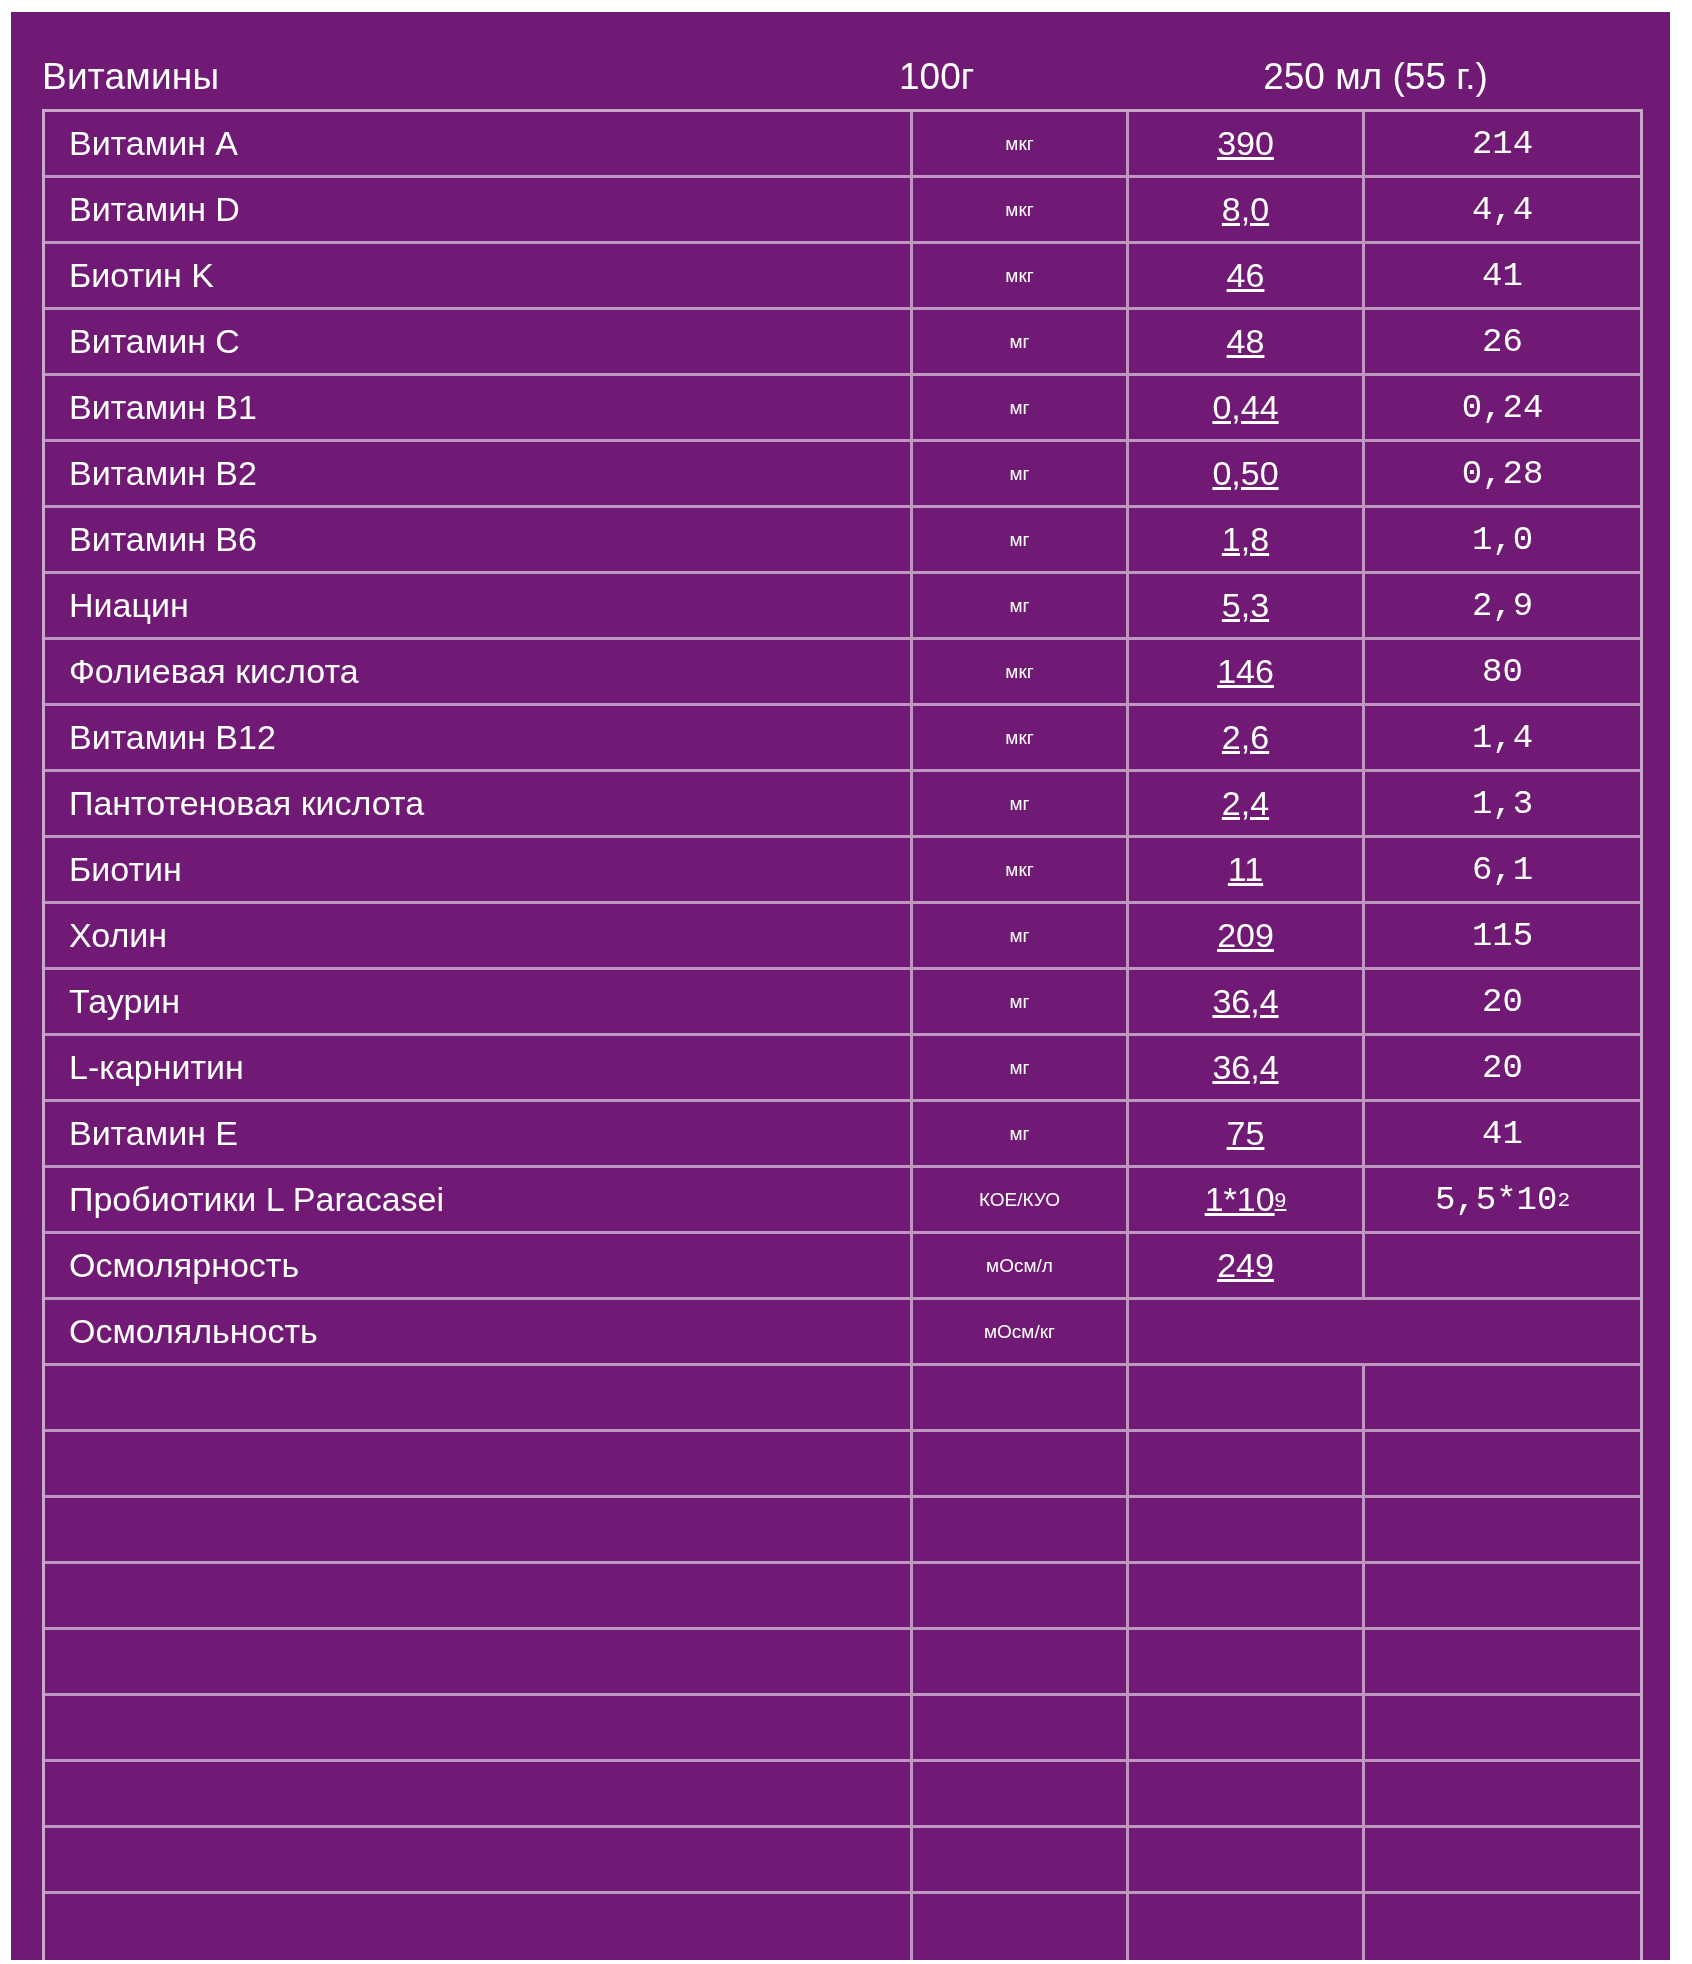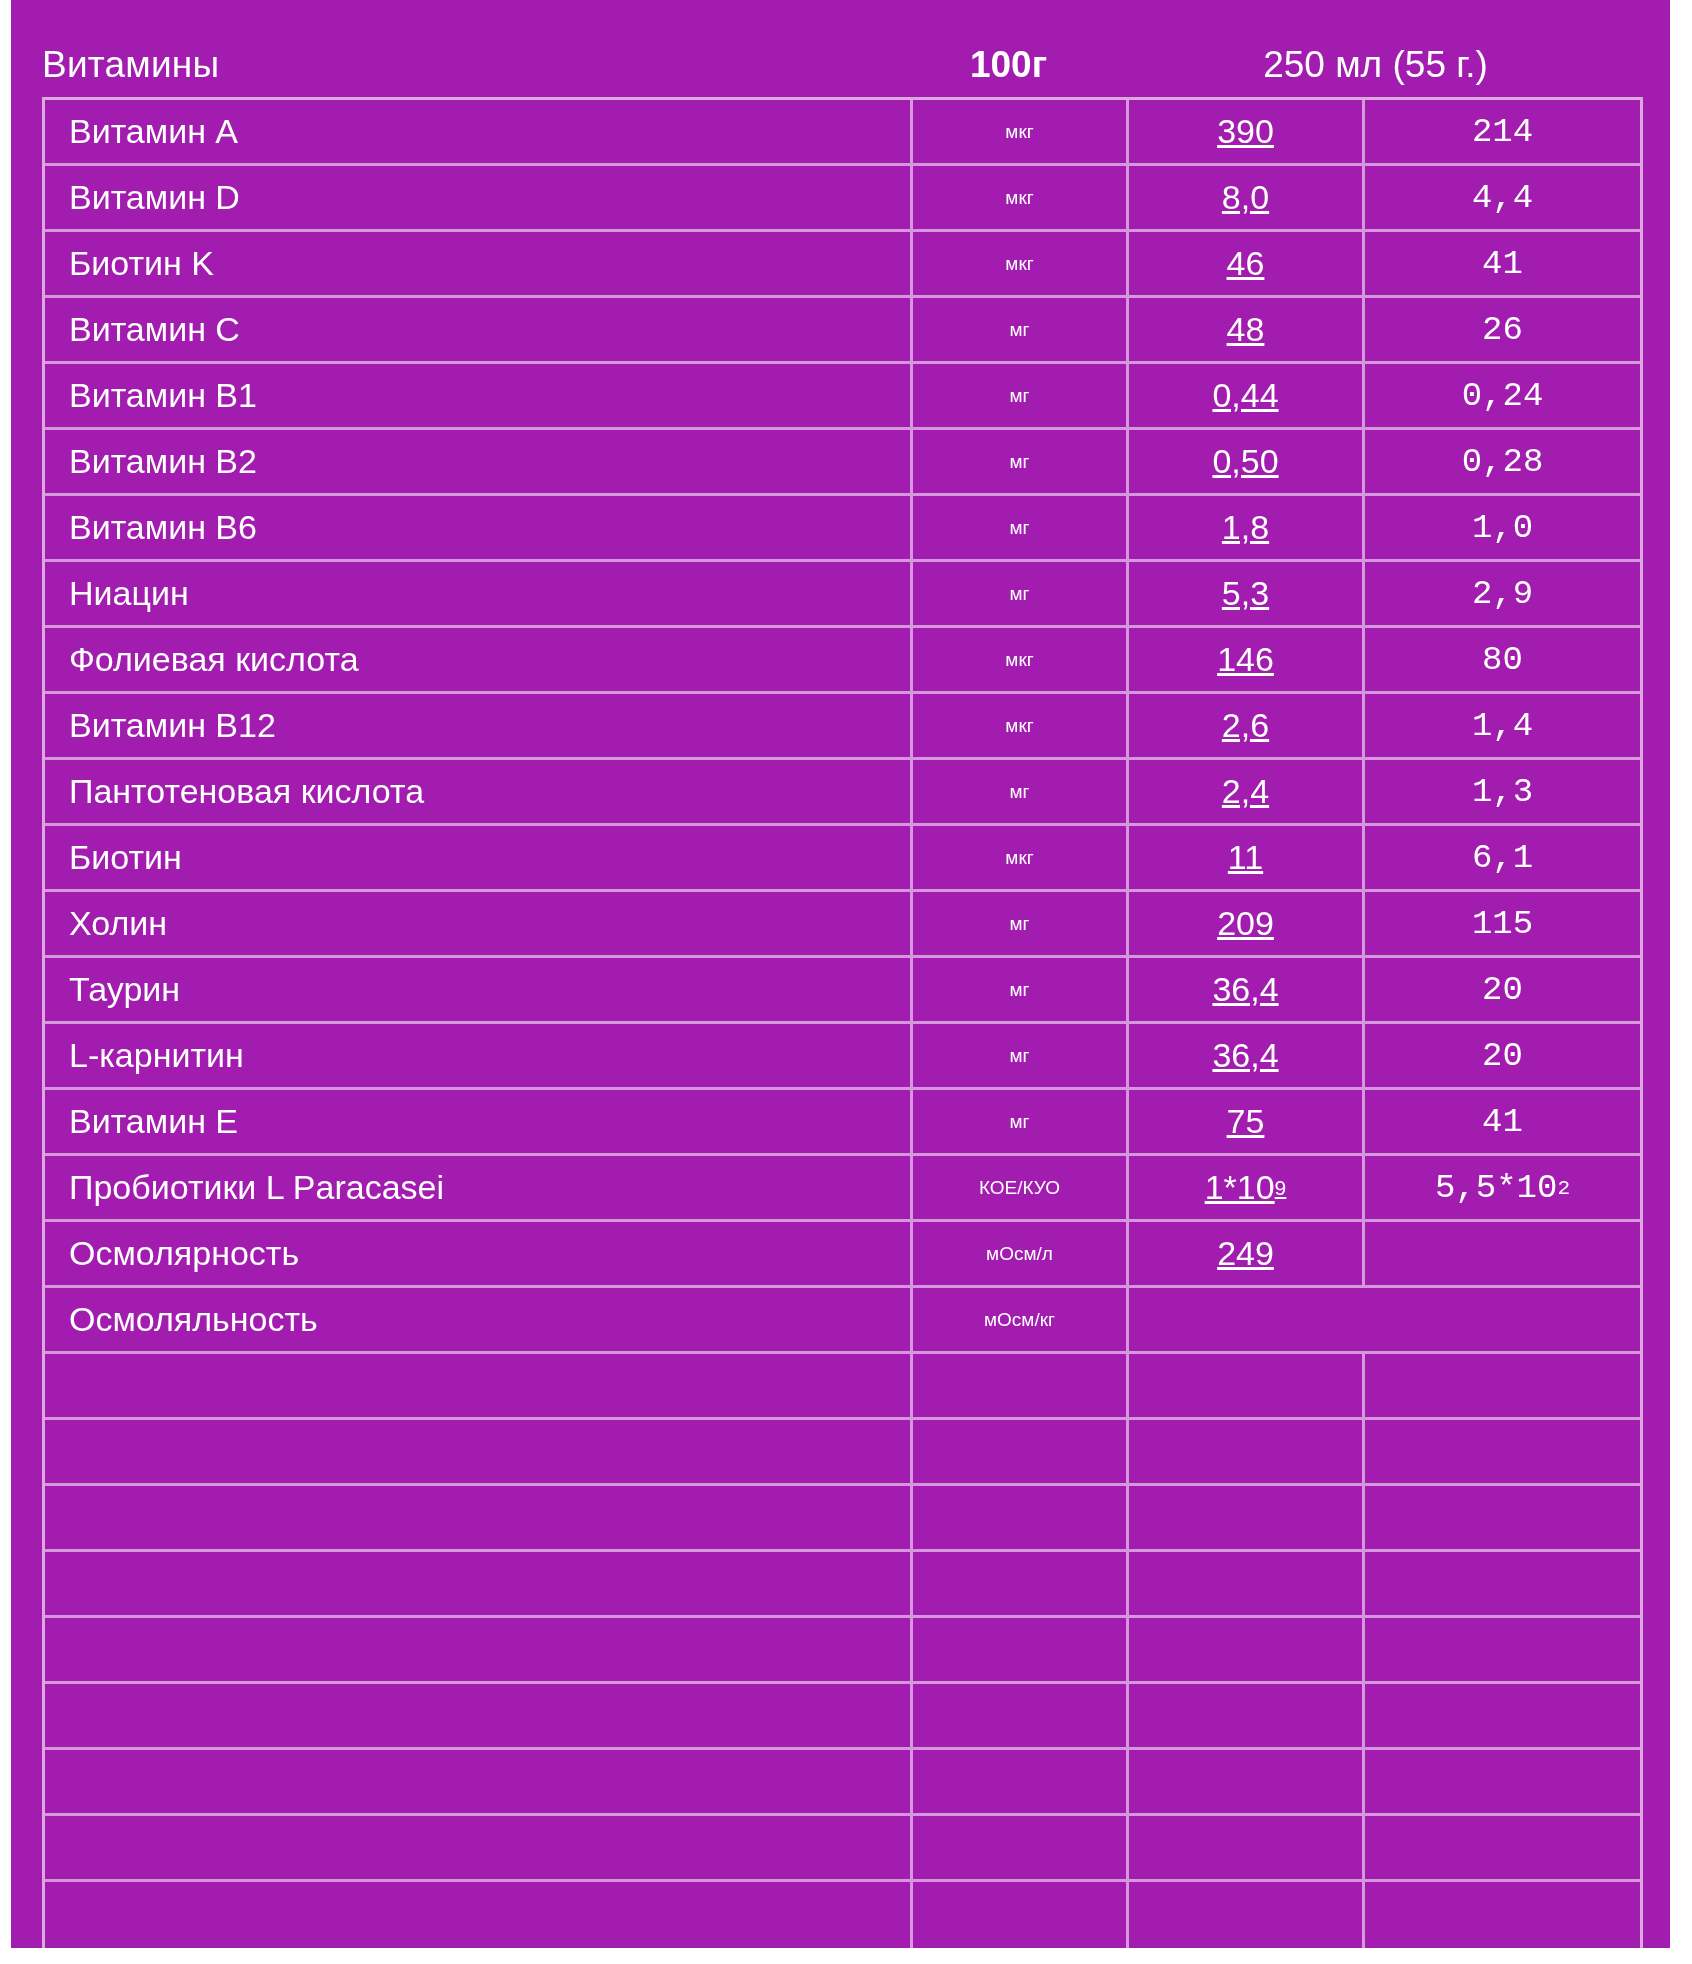--- a/index.html
+++ b/index.html
@@ -4,45 +4,44 @@
 <style>
   html,body{margin:0;padding:0;}
   body{
     width:1692px;height:1964px;
     background:#ffffff;
     font-family:"Liberation Sans","DejaVu Sans",sans-serif;
     overflow:hidden;
   }
   #panel{
     position:absolute;
-    left:11px; top:0;
+    left:11px; top:12px;
     width:1659px; height:1948px;
-    background:#a21caf;
+    background:#701a75;
     box-sizing:border-box;
   }
   #header-row{
     position:absolute;
     left:31px; top:40px;
     width:1601px; height:50px;
     display:flex; align-items:center;
   }
   #header-title{
     width:857px;
     font-size:37px;
     color:#ffffff;
     letter-spacing:0.2px;
     white-space:nowrap;
   }
   #header-col-100g{
     width:219px;
-    text-align:center;
+    text-align:left;
     font-size:37px;
     color:#ffffff;
     white-space:nowrap;
-    font-weight:bold;
   }
   #header-col-250ml{
     width:515px;
     text-align:center;
     font-size:37px;
     color:#ffffff;
     white-space:nowrap;
   }
 
   #grid{

